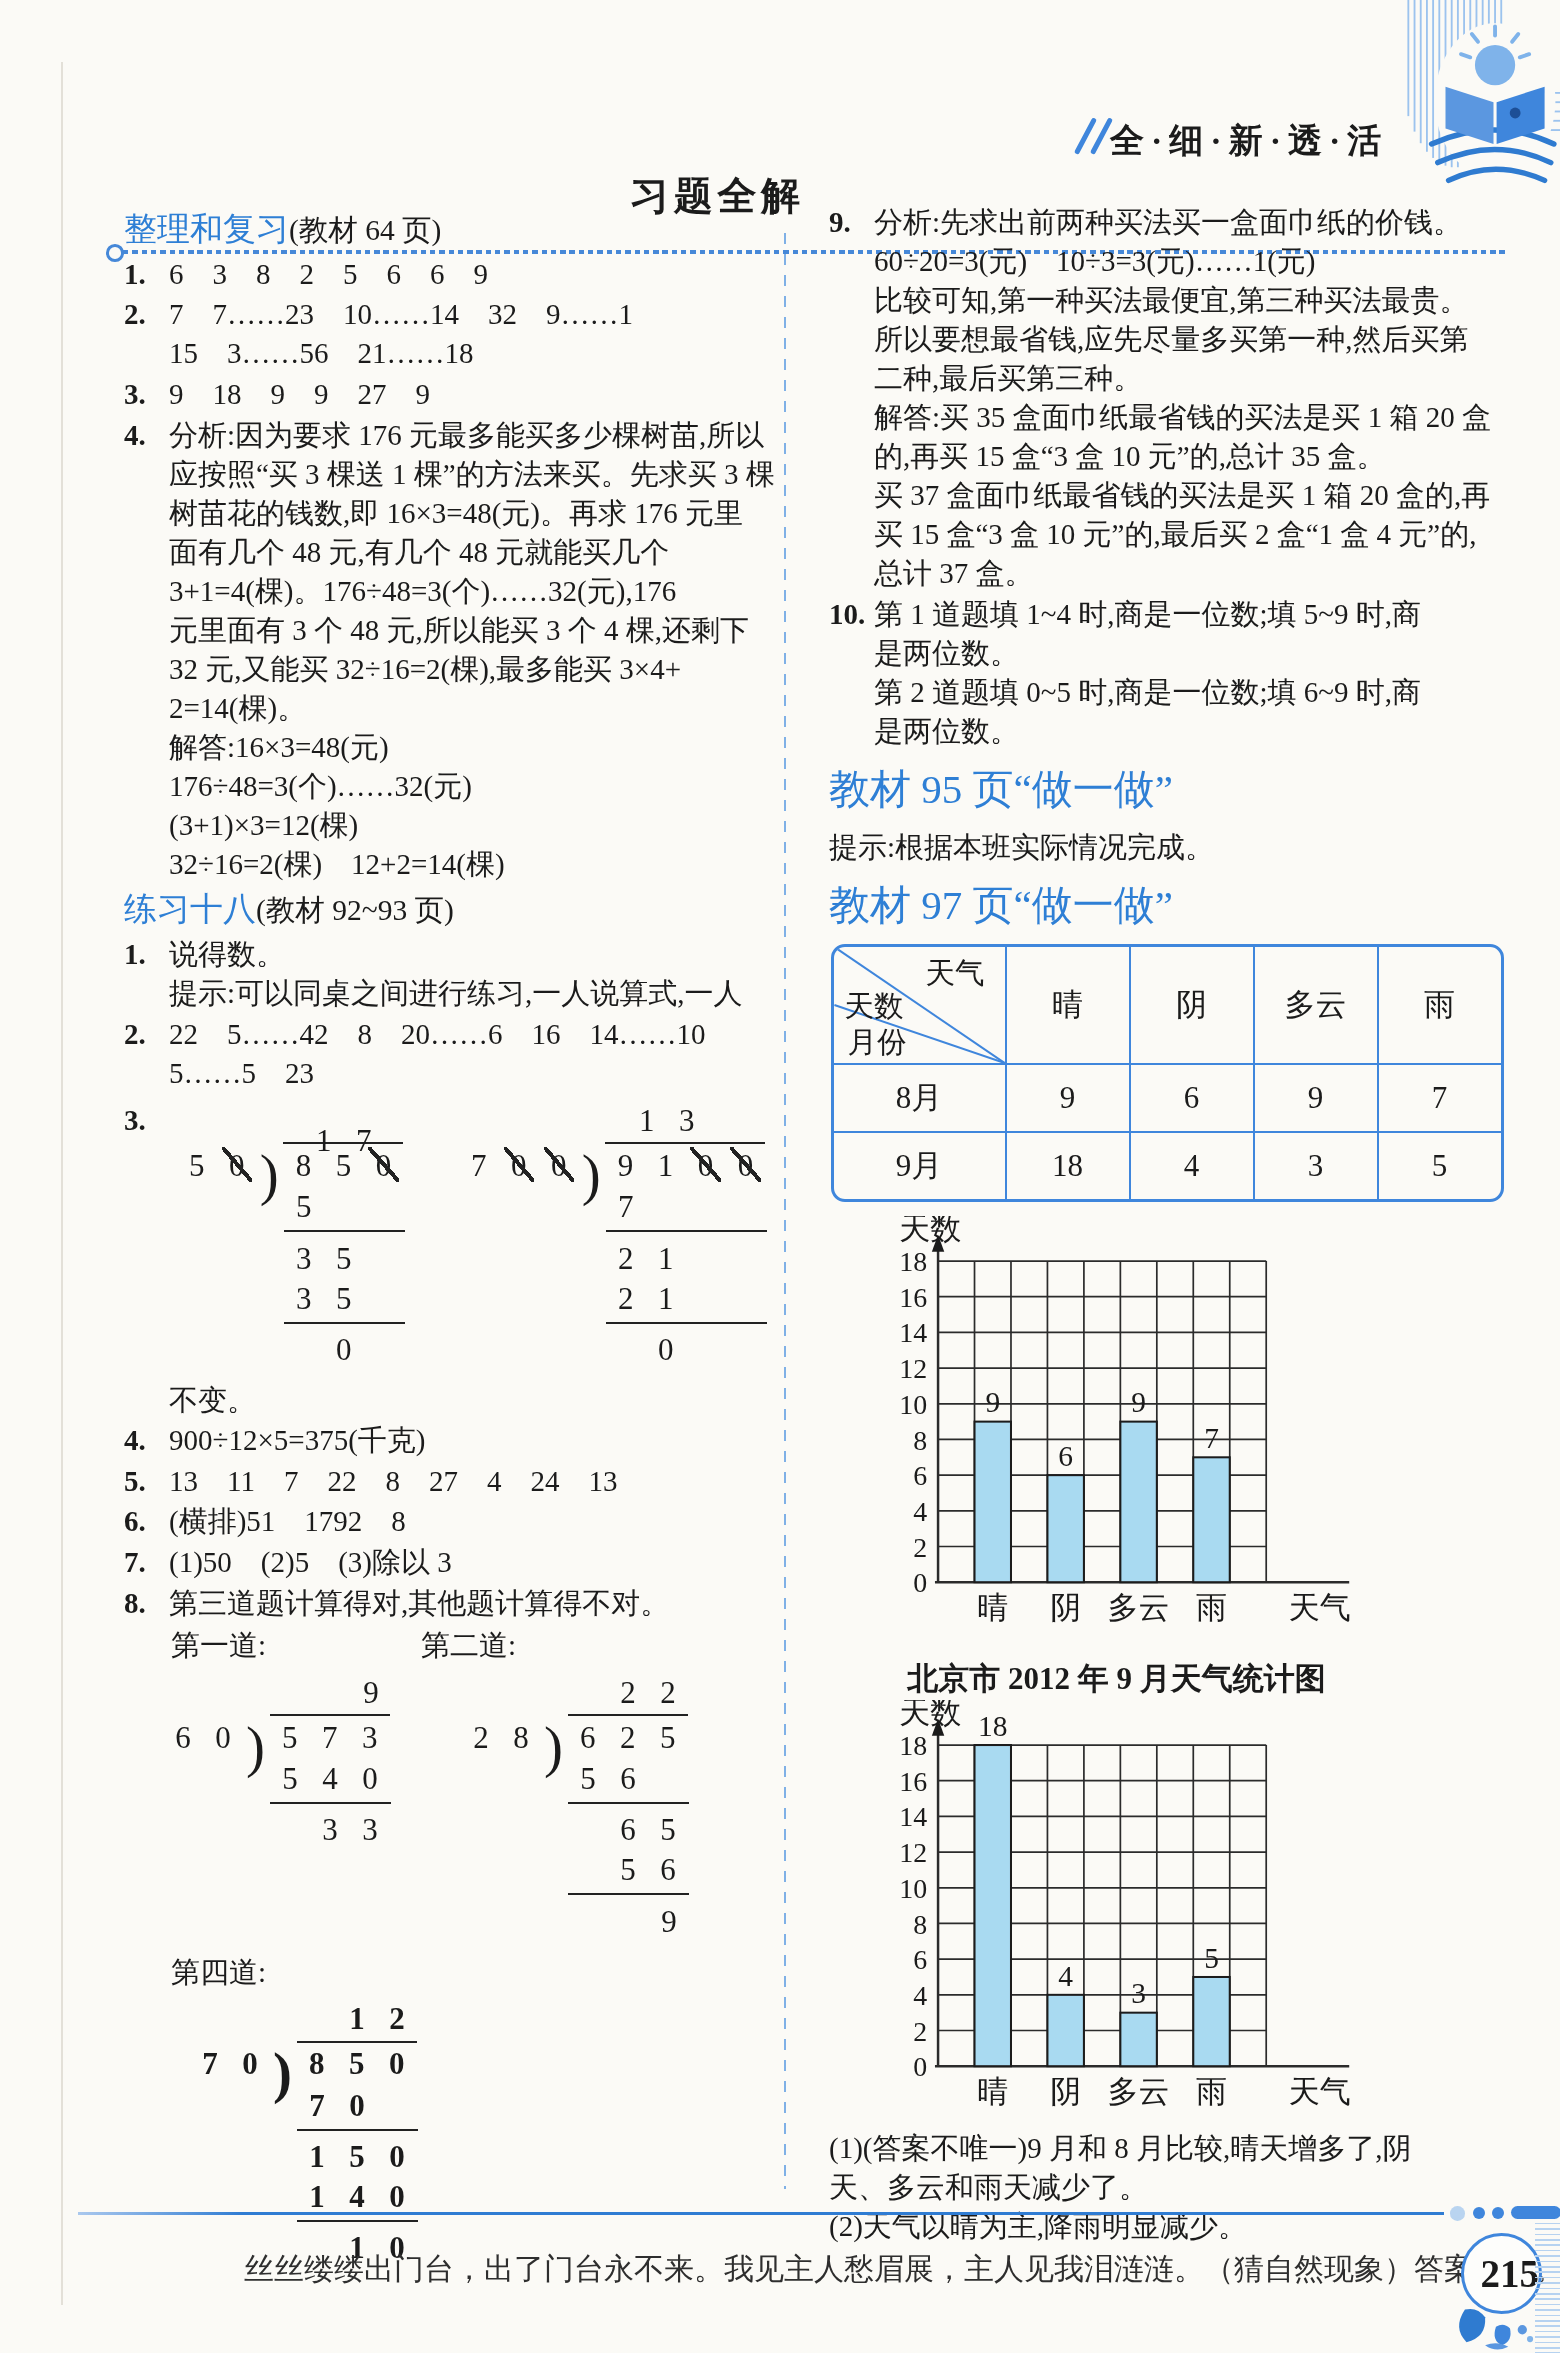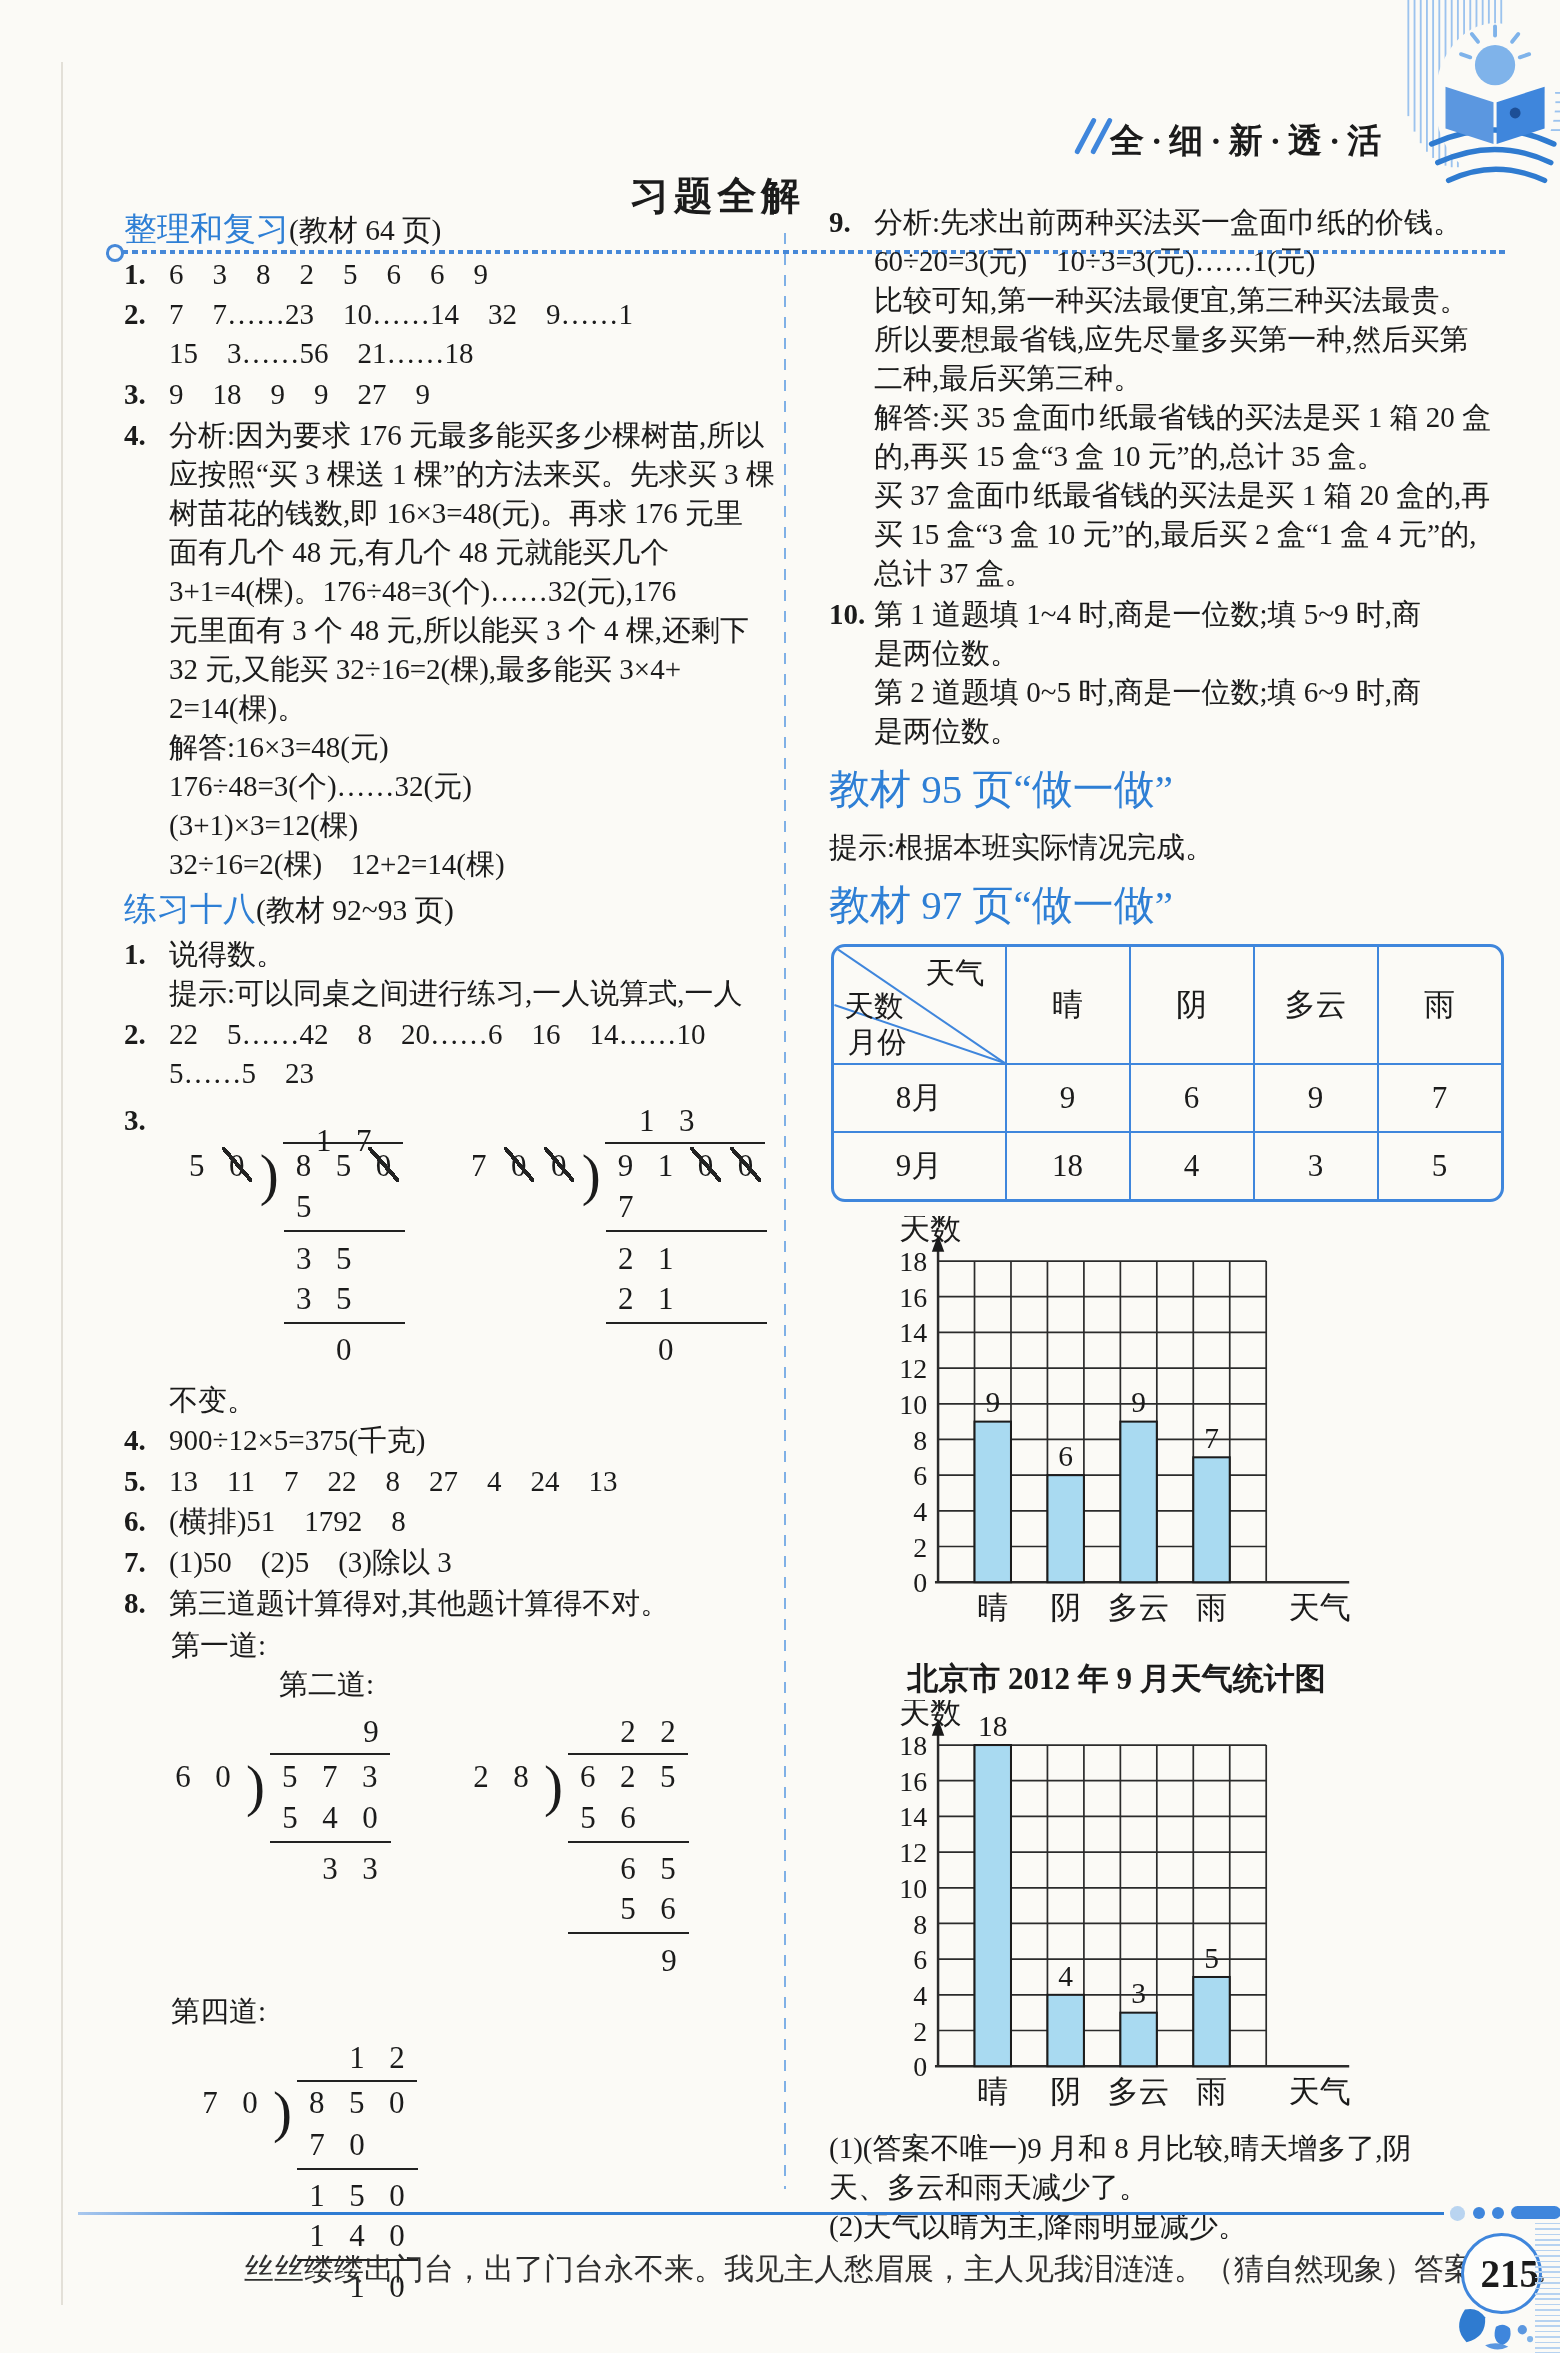--- a/index.html
+++ b/index.html
@@ -29,21 +29,21 @@
   .sec-heading .blue{color:#2e7fd5;}
   .sec-heading .blk{color:#1b1b1b;font-size:29.5px;}
   .blue-heading{color:#2e7fd5;font-size:41px;line-height:45px;margin:16px 0;}
 
   .item{position:relative;padding-left:45px;margin:0 0 1.6px 0;}
   .item .no{position:absolute;left:0;top:0;font-weight:bold;}
   .item .txt span{display:block;white-space:nowrap;}
   .plain{margin:0 0 1.6px 0;}
   .plain span{display:block;white-space:nowrap;}
   .plain.indent{padding-left:45px;}
-  .labels-row{display:flex;margin:3.1px 0;flex-direction:column;}
+  .labels-row{display:flex;margin:3.1px 0;}
   .labels-row .lab{white-space:nowrap;}
 
   
   .ldiv-row{display:flex;align-items:flex-start;margin:7.8px 0 11px 0;}
   .ldiv{display:inline-block;}
   .ldiv .cell{display:inline-block;width:40px;text-align:center;font-size:31px;position:relative;}
   .ldiv .cell.slashed::after{content:"";position:absolute;left:12%;top:4%;width:76%;height:88%;
       background:linear-gradient(to top right,rgba(0,0,0,0) 46%,#222 46%,#222 55%,rgba(0,0,0,0) 55%);}
   .ldiv-q{height:40px;position:relative;}
   .ldiv-q .qc{position:absolute;top:0;white-space:nowrap;}
@@ -231,21 +231,21 @@
             <div class="ldiv-step"><span style="display: inline-block; margin-left: 40px;"><span class="cell">6</span><span class="cell">5</span></span></div>
             <div class="ldiv-step uline"><span style="display: inline-block; margin-left: 40px;"><span class="cell">5</span><span class="cell">6</span></span></div>
             <div class="ldiv-step"><span style="display: inline-block; margin-left: 81px;"><span class="cell">9</span></span></div>
           </div>
         </div>
       </div>
       <div class="labels-row">
         <span class="lab" style="margin-left: 47px;">第四道:</span>
       </div>
       <div class="ldiv-row">
-        <div class="ldiv" style="margin-left: 66px;">
+        <div class="ldiv" style="margin-left: 66px; font-weight: bold;">
           <div class="ldiv-q">
             <span class="qc" style="left: 147px;"><span class="cell">1</span><span class="cell">2</span></span>
           </div>
           <div class="ldiv-main">
             <span class="ldiv-divisor"><span class="cell">7</span><span class="cell">0</span></span>
             <span class="ldiv-paren">)</span>
             <span class="ldiv-dividend"><span class="cell">8</span><span class="cell">5</span><span class="cell">0</span></span>
           </div>
           <div class="ldiv-steps" style="margin-left: 107px; width: 121px;">
             <div class="ldiv-step uline"><span style="display: inline-block; margin-left: 0px;"><span class="cell">7</span><span class="cell">0</span></span></div>

